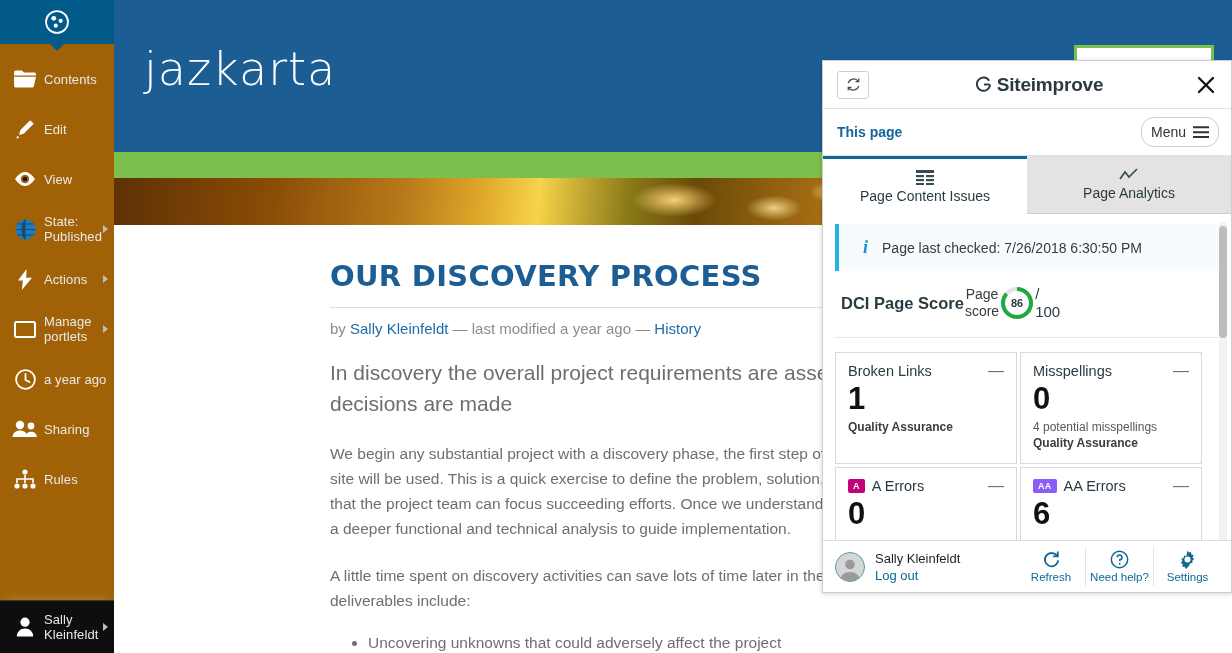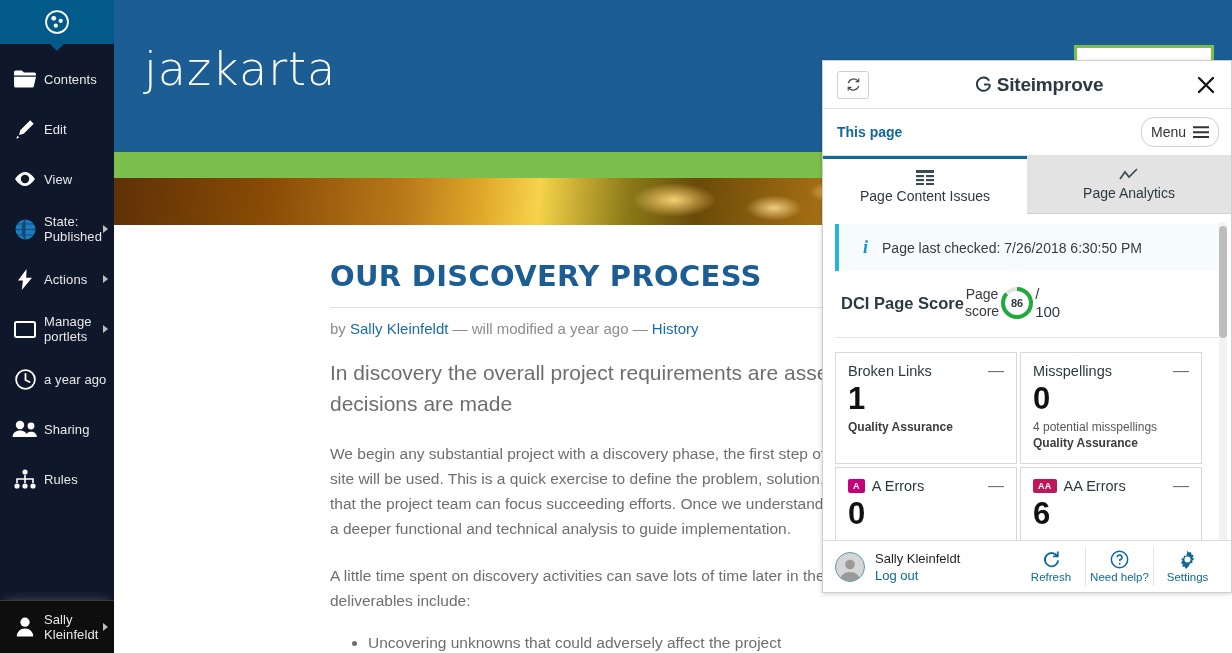--- a/index.html
+++ b/index.html
@@ -7,21 +7,21 @@
     width: 1232px; height: 653px;
     overflow: hidden;
     font-family: "Liberation Sans", sans-serif;
     background: #ffffff;
   }
   .screen { position: relative; width: 1232px; height: 653px; overflow: hidden; background:#fff; }
 
   
   .plone-toolbar {
     position: absolute; left: 0; top: 0; width: 114px; height: 653px;
-    background: #0f172a;
+    background: #a16207;
   }
   .plone-logo-block {
     position: relative; width: 114px; height: 44px; background: #015a88;
     display: flex; align-items: center; justify-content: center;
   }
   .plone-logo-block:after{
     content:""; position:absolute; left:50%; bottom:-7px; margin-left:-7px;
     width:0;height:0;border-left:7px solid transparent;border-right:7px solid transparent;
     border-top:7px solid #015a88;
   }
@@ -201,21 +201,21 @@
   .si-card-minus { margin-left:auto; color:#6f6f6f; font-size: 16px; line-height:10px; }
   .si-card-num { font-size: 31px; font-weight: bold; color:#111; line-height: 40px; }
   .si-card-sub { font-size: 12px; color:#585858; line-height: 16px; }
   .si-card-sub.strong { font-weight:bold; color:#3d3d3d; }
   .wcag-badge {
     display:inline-flex; align-items:center; justify-content:center;
     color:#fff; font-size:9px; font-weight:bold; border-radius:2px;
     padding: 2px 5px; margin-right: 7px; letter-spacing:.3px;
   }
   .wcag-a { background:#c2007a; }
-  .wcag-aa { background:#be185d; }
+  .wcag-aa { background:#8b5cf6; }
 
   .si-scroll {
     position:absolute; right: 4px; top: 8px; width: 8px; height: 330px;
     background: #f2f2f2; border-radius: 4px;
   }
   .si-scroll-thumb {
     position:absolute; left:0; top: 4px; width: 8px; height: 112px;
     background: #bdbdbd; border-radius: 4px;
   }
 
@@ -375,21 +375,21 @@
       <div class="head-cta"></div>
     </div>
 
     <div class="green-bar"></div>
     <div class="hero-strip"></div>
 
     <div class="content">
       <div class="page-title">OUR DISCOVERY PROCESS</div>
       <div class="title-rule"></div>
       <div class="byline">
-        <span>by </span><a href="#">Sally Kleinfeldt</a><span> — will modified a year ago — </span><a href="#">History</a>
+        <span>by </span><a href="#">Sally Kleinfeldt</a><span> — last modified a year ago — </span><a href="#">History</a>
       </div>
       <div class="lede">In discovery the overall project requirements are assessed and technology decisions are made</div>
       <div class="para">We begin any substantial project with a discovery phase, the first step of which is to clarify how the site will be used. This is a quick exercise to define the problem, solution, and expected outcomes so that the project team can focus succeeding efforts. Once we understand the problem we proceed with a deeper functional and technical analysis to guide implementation.</div>
       <div class="para">A little time spent on discovery activities can save lots of time later in the project. Discovery deliverables include:</div>
       <ul class="bullets">
         <li>Uncovering unknowns that could adversely affect the project</li>
 
       </ul>
     </div>
 

